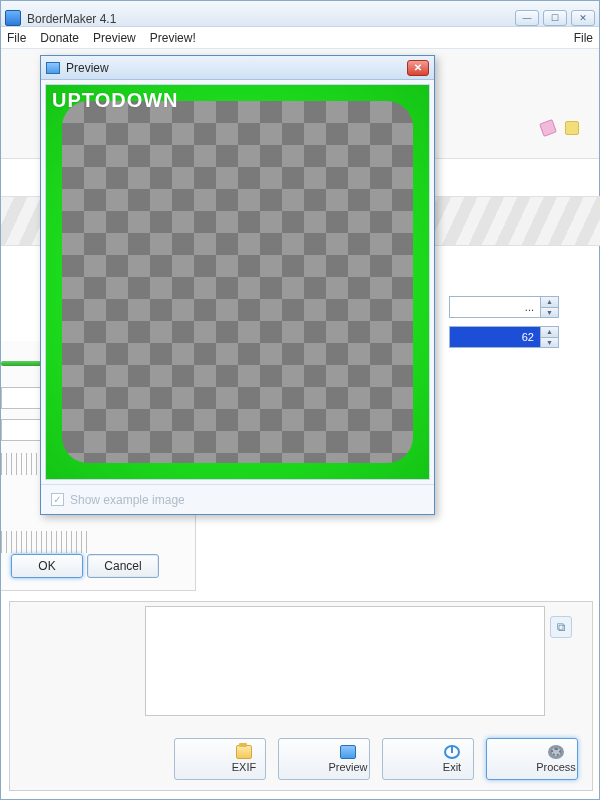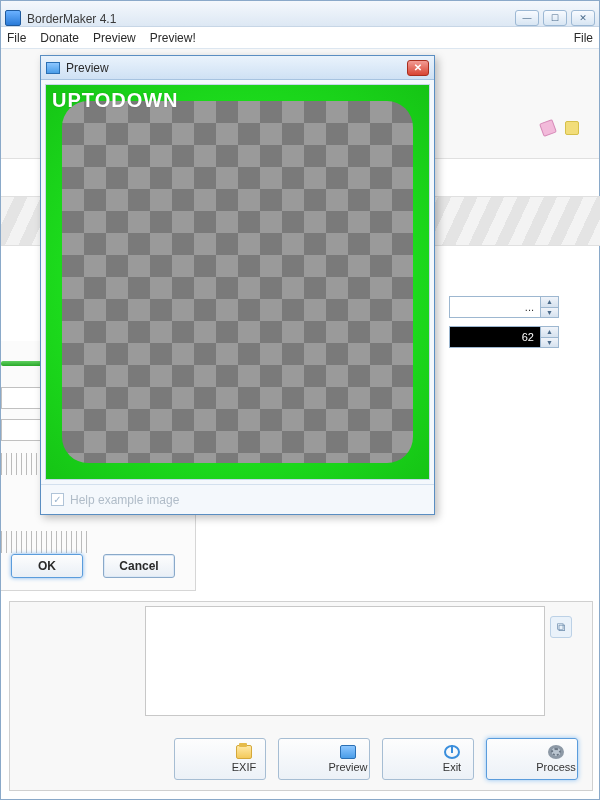--- a/index.html
+++ b/index.html
@@ -84,21 +84,21 @@
   }
   .mini-input {
     width: 110px; height: 22px;
     border: 1px solid #9db7d0;
     background: #fff;
     display: flex; align-items: center; justify-content: flex-end;
     padding-right: 24px;
     position: relative;
     font-size: 11px;
   }
-  .mini-input.sel { background: #000000; color: #fff; }
+  .mini-input.sel { background: #1d4ed8; color: #fff; }
   .mini-input .spin {
     position: absolute; right: 0; top: 0; width: 18px; height: 100%;
     display: flex; flex-direction: column;
   }
   .mini-input .spin div {
     flex: 1; background: linear-gradient(#f0f4fa,#d6e2ef);
     border-left: 1px solid #9db7d0;
     display: flex; align-items: center; justify-content: center;
     font-size: 7px; color: #4a6a8a;
   }
@@ -126,21 +126,21 @@
   }
   .ld-input {
     position: absolute; left: 0; width: 195px; height: 22px;
     background: #fff; border: 1px solid #c0c0c0;
   }
   .ld-tick-row {
     position: absolute; left: 0; width: 195px; height: 22px;
     background: repeating-linear-gradient(90deg, #bbb 0, #bbb 1px, transparent 1px, transparent 5px);
   }
   .ld-buttons {
-    position: absolute; bottom: 12px; left: 10px; display: flex; gap: 20px; font-weight: bold;
+    position: absolute; bottom: 12px; left: 10px; display: flex; gap: 4px;
   }
   .vista-btn {
     min-width: 72px; height: 24px;
     background: linear-gradient(#fdfdfd, #e9eff6);
     border: 1px solid #8aa9c9;
     border-radius: 3px;
     display: flex; align-items: center; justify-content: center;
     color: #2a2a2a; cursor: pointer;
     box-shadow: 0 0 0 1px #dce9f7 inset;
   }
@@ -360,15 +360,15 @@
     <div class="pv-close">✕</div>
   </div>
   <div class="pv-body">
     <div class="pv-canvas-outer">
       <div class="pv-watermark">UPTODOWN</div>
       <div class="pv-checker"></div>
     </div>
   </div>
   <div class="pv-footer">
     <div class="pv-check">✓</div>
-    <div class="pv-checklabel">Help example image</div>
+    <div class="pv-checklabel">Show example image</div>
   </div>
 </div>
 
 </body></html>

